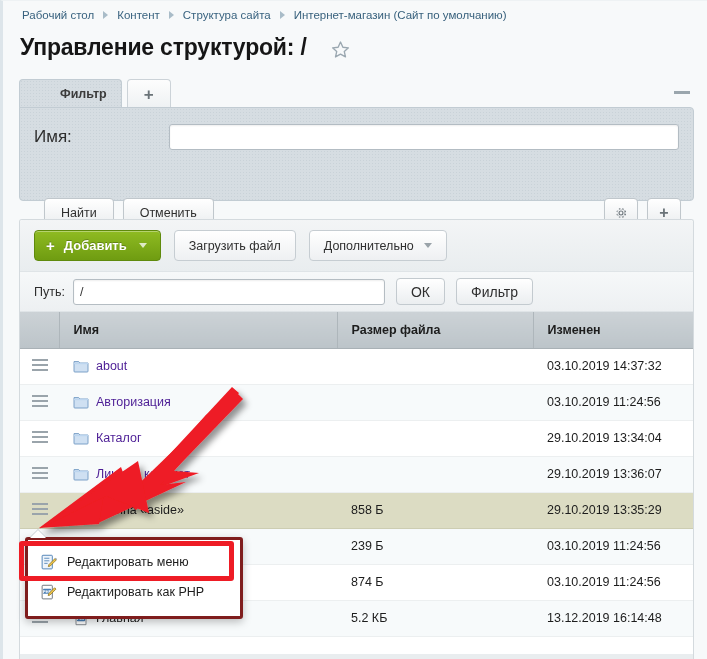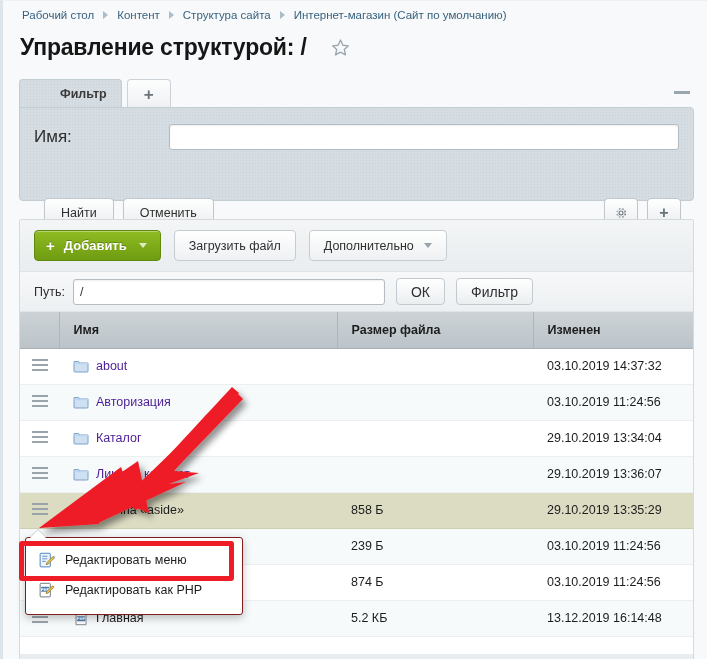--- a/index.html
+++ b/index.html
@@ -34,21 +34,21 @@
     margin:0 8px;
     width:0; height:0;
     border-left:5px solid #a9bcc8;
     border-top:4px solid transparent;
     border-bottom:4px solid transparent;
   }
 
   
   .page-title-row {
     position:absolute; left:17px; top:33px;
-    display:flex; align-items:flex-start; gap:24px;
+    display:flex; align-items:center; gap:24px;
   }
   .page-title {
     font-size:23px; font-weight:bold; color:#161616;
     letter-spacing:-0.2px;
   }
   .star-icon { width:19px; height:19px; display:block; margin-top:4px; }
 
   
   .filter-panel {
     position:absolute; left:16px; top:78px;
@@ -260,21 +260,21 @@
   .link { color:#4c1d95; text-decoration:none; cursor:pointer; }
   .plain-name { color:#1d1d1d; }
 
   .ico { width:16px; height:16px; display:block; flex:0 0 16px; }
 
   
   .ctx-menu {
     position:absolute; left:22px; top:536px;
     width:218px;
     background:#ffffff;
-    border:1px solid #7f1d1d;
+    border:3px solid #7f1d1d;
     border-radius:3px;
     box-shadow:0 3px 8px rgba(0,0,0,.25);
     padding:7px 0 9px 0;
     z-index:40;
   }
   .ctx-pointer {
     position:absolute; left:27px; top:529px;
     width:0;height:0;
     border-left:8px solid transparent;
     border-right:8px solid transparent;

